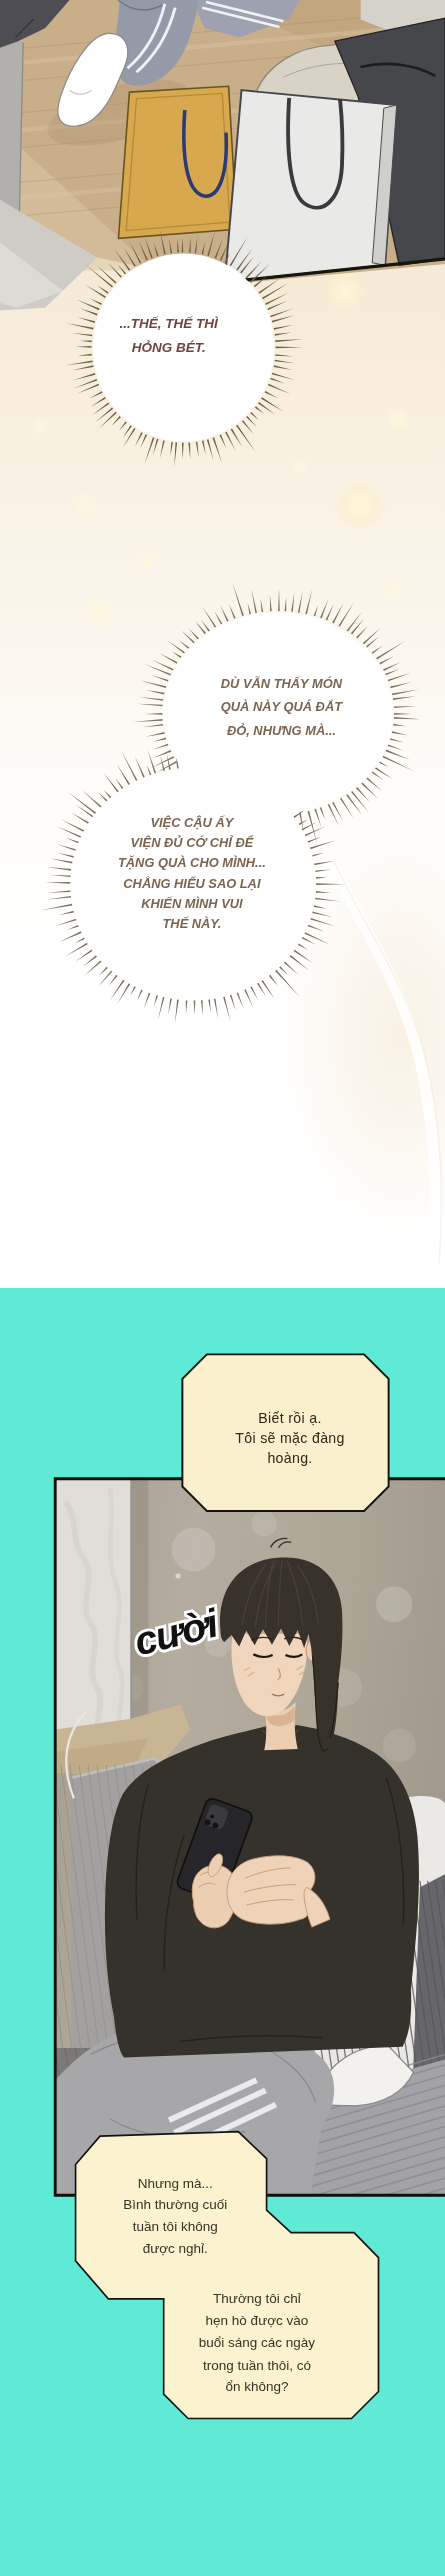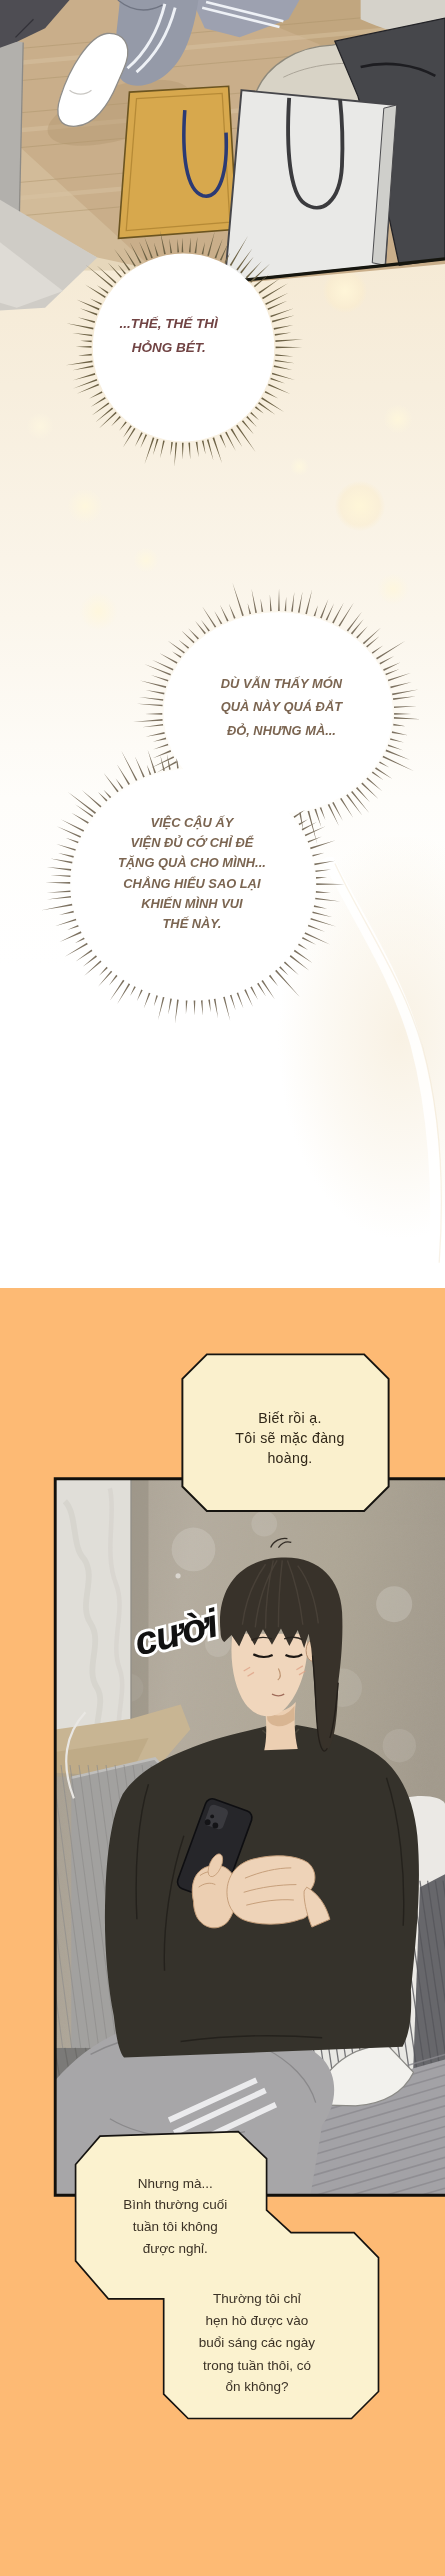--- a/index.html
+++ b/index.html
@@ -1,15 +1,15 @@
 <!DOCTYPE html>
 <html style="font-size:10.3px"><head><meta charset="utf-8">
 <style>
 html,body{margin:0;padding:0;background:#ffffff;}
-#page{position:relative;width:445px;height:2576px;overflow:hidden;background:#fdba74;font-family:"Liberation Sans",sans-serif;text-align:center;}
+#page{position:relative;width:445px;height:2576px;overflow:hidden;background:#5eead4;font-family:"Liberation Sans",sans-serif;text-align:center;}
 #page svg{display:block;}
 .abs{position:absolute;}
 </style></head>
 <body>
 <div id="page">
 
 <div class="abs" style="left:0;top:300;width:445px;height:1288px;background:linear-gradient(180deg,#f1e1c5 0%,#f4e7cf 12%,#f7eedd 30%,#fbf6ec 48%,#fefdfa 62%,#ffffff 75%);"></div>
 
 <div class="abs" style="left:219px;top:837px;width:226px;height:567px;background:radial-gradient(ellipse 75% 50% at 80% 35%,rgba(243,230,205,0.55) 0%,rgba(246,236,216,0.3) 45%,rgba(252,248,240,0) 72%);"></div>
 

